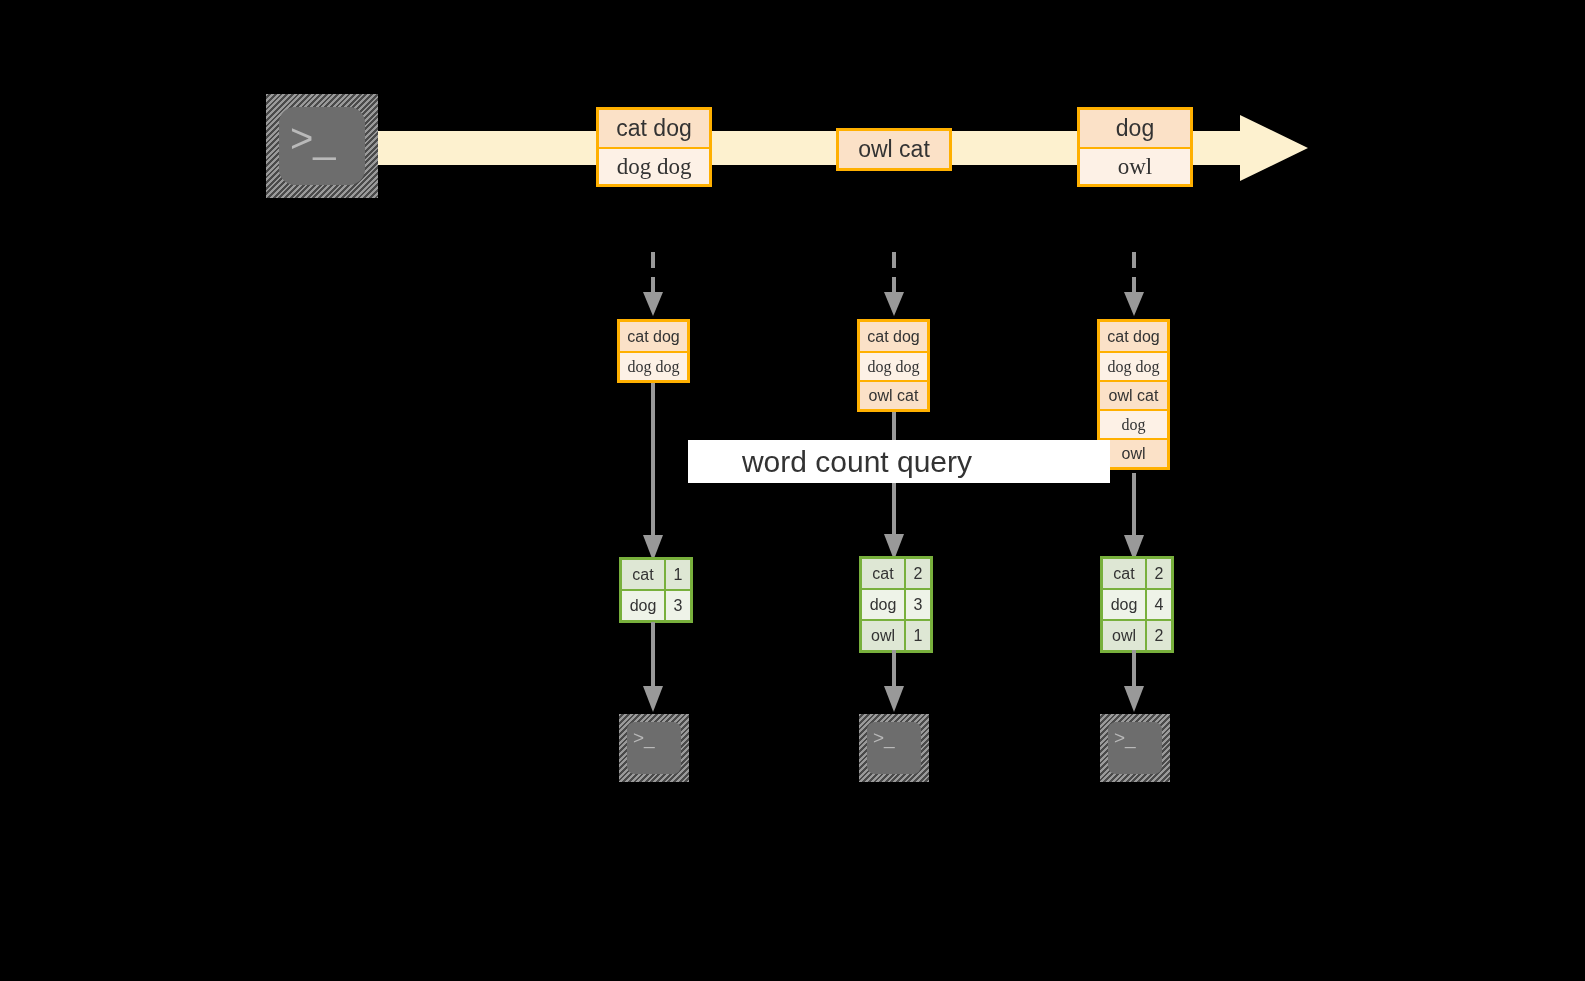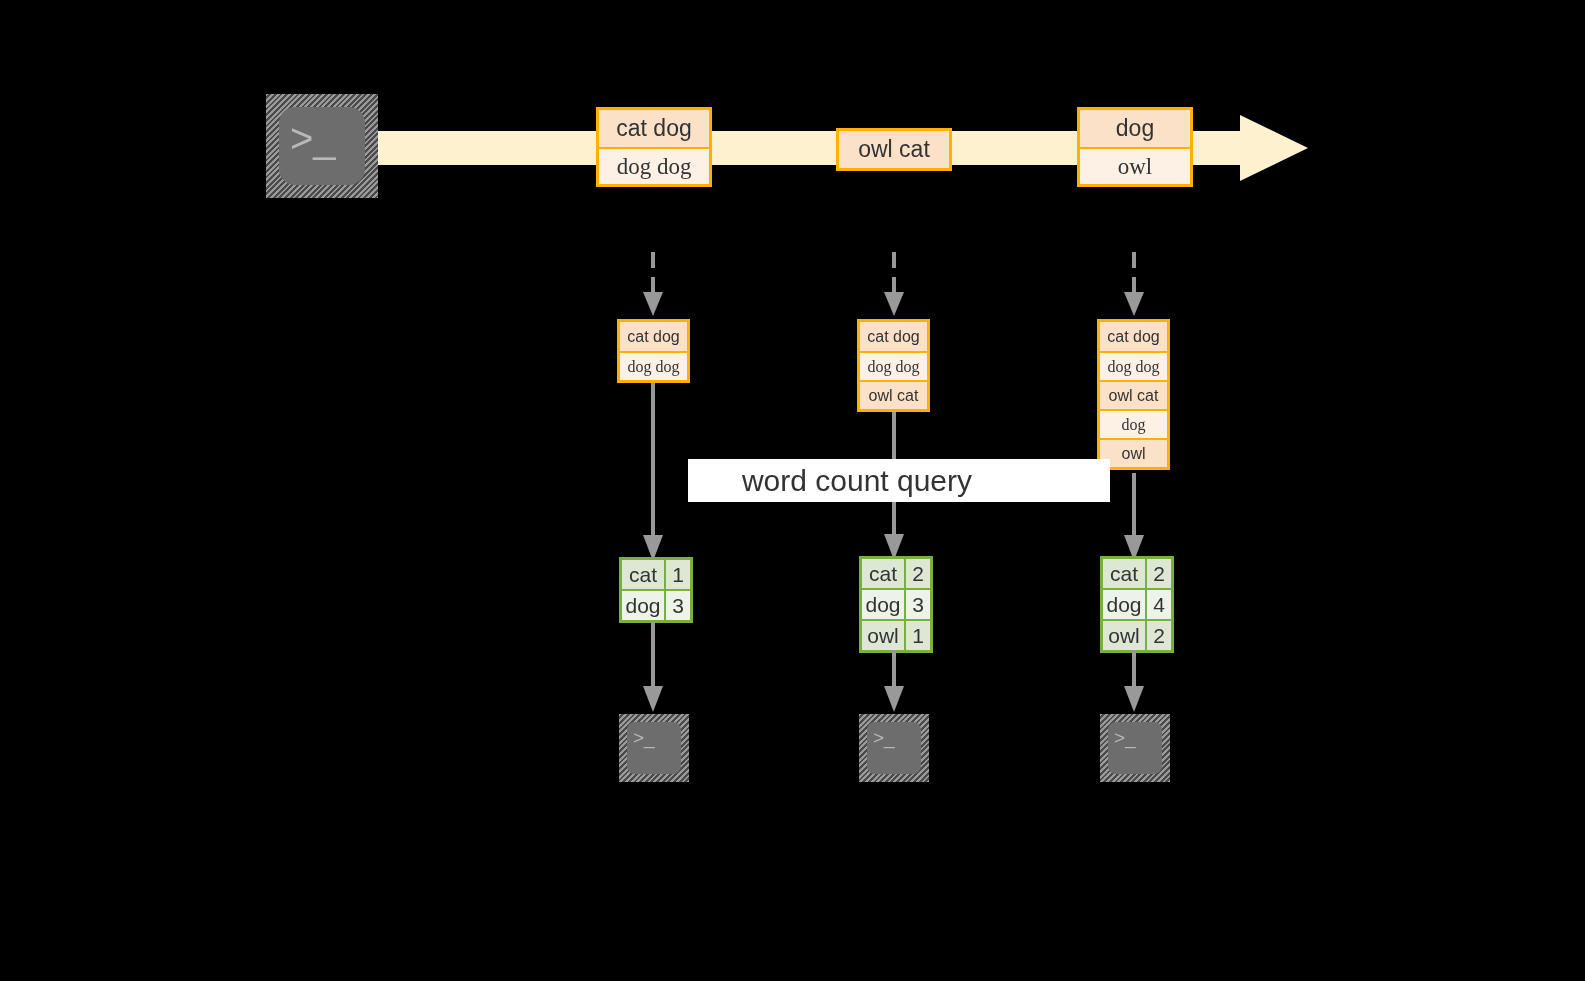--- a/index.html
+++ b/index.html
@@ -82,21 +82,21 @@
   .result .row {
     display: flex;
     height: 29px;
   }
   .result .row + .row { border-top: 2px solid #78b03c; }
   .result .cell {
     box-sizing: border-box;
     display: flex;
     align-items: center;
     justify-content: center;
-    font-size: 21px;
+    font-size: 16px;
     color: #333333;
   }
   .result .cell.word  { width: 42px; }
   .result .cell.count { width: 26px; border-left: 2px solid #78b03c; }
   .result .row.shade-a .cell { background: #dee7d4; }
   .result .row.shade-b .cell { background: #eef3e8; }
 
   
   .conn { position: absolute; }
 
@@ -179,21 +179,21 @@
   </svg>
   <svg class="conn" style="left:879px; top:412px; width:30px; height:150px;" viewBox="0 0 30 150">
     <line x1="15" y1="0" x2="15" y2="124" stroke="#999999" stroke-width="4"></line>
     <path d="M15 148 L5 122 L25 122 Z" fill="#999999"></path>
   </svg>
   <svg class="conn" style="left:1119px; top:473px; width:30px; height:90px;" viewBox="0 0 30 90">
     <line x1="15" y1="0" x2="15" y2="64" stroke="#999999" stroke-width="4"></line>
     <path d="M15 88 L5 62 L25 62 Z" fill="#999999"></path>
   </svg>
 
-  <div class="query-label" style="left:688px; top:459px; width:422px; height:43px;">
+  <div class="query-label" style="left:688px; top:440px; width:422px; height:43px;">
     <span class="txt">word count query</span>
   </div>
 
   <div class="result" style="left:619px; top:557px; width:74px;">
     <div class="row shade-a">
       <div class="cell word">cat</div>
       <div class="cell count">1</div>
     </div>
     <div class="row shade-b">
       <div class="cell word">dog</div>

